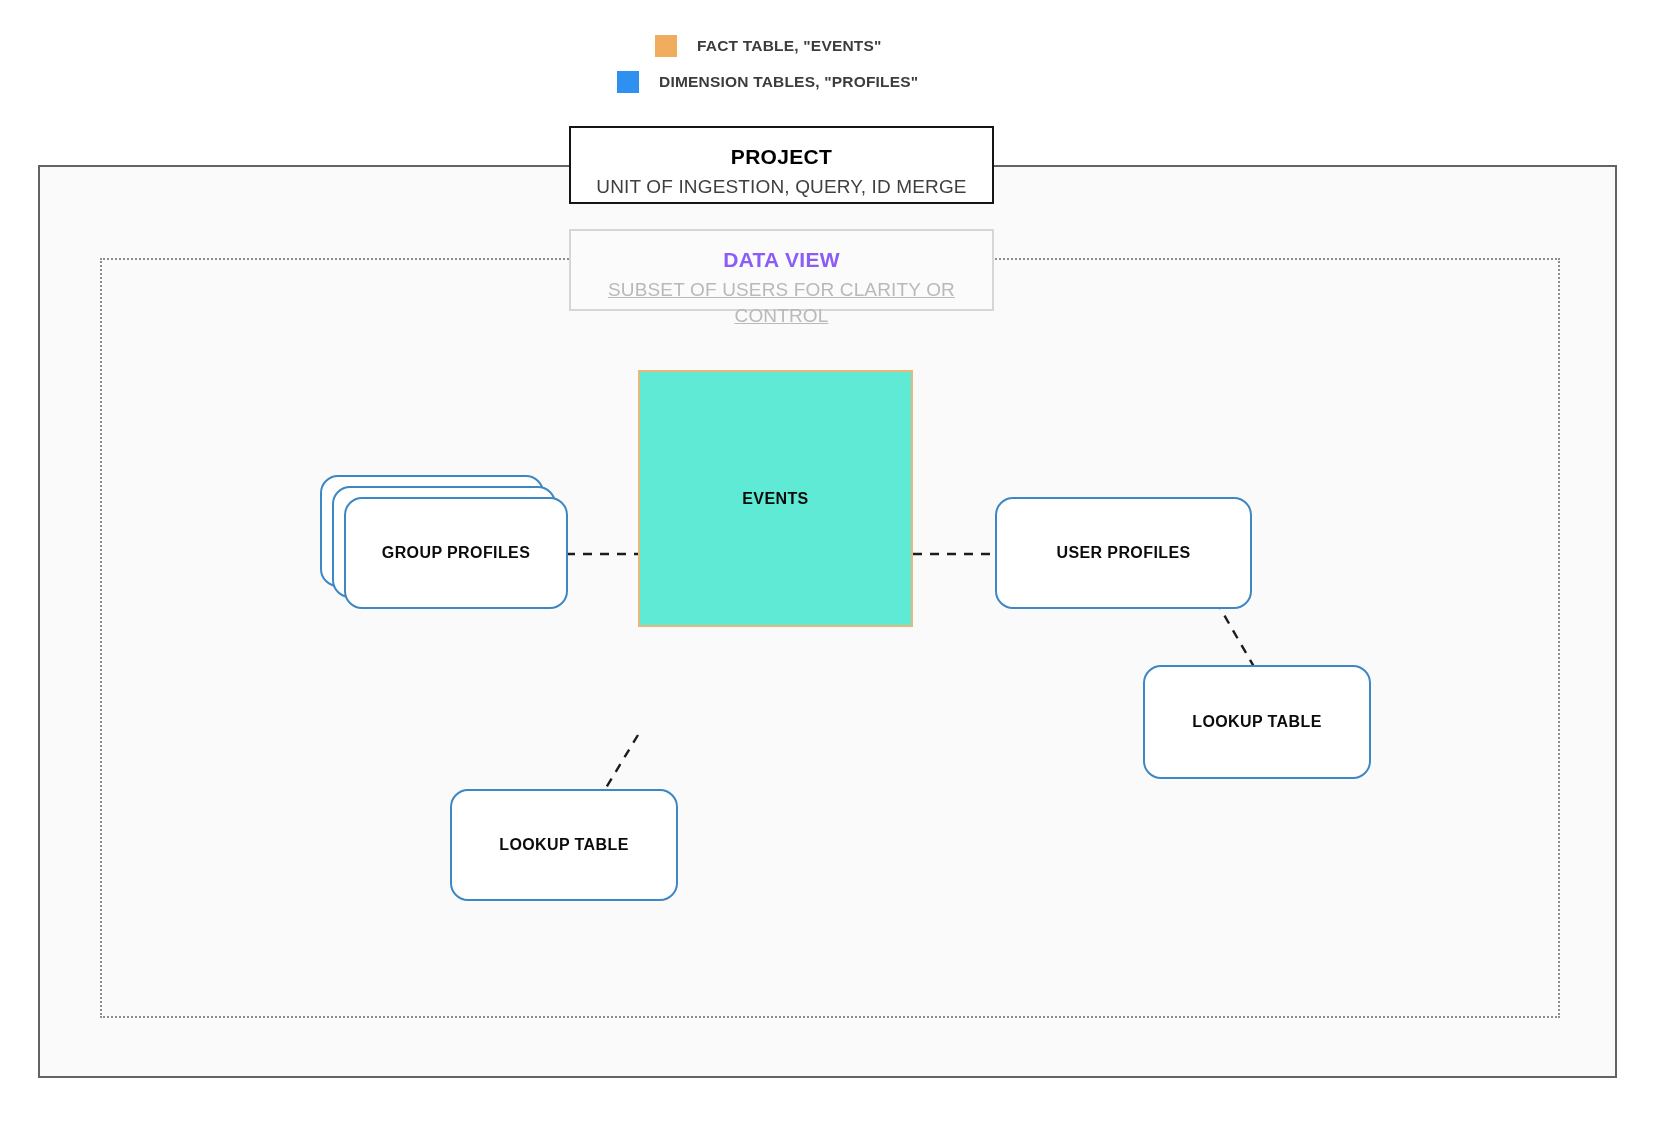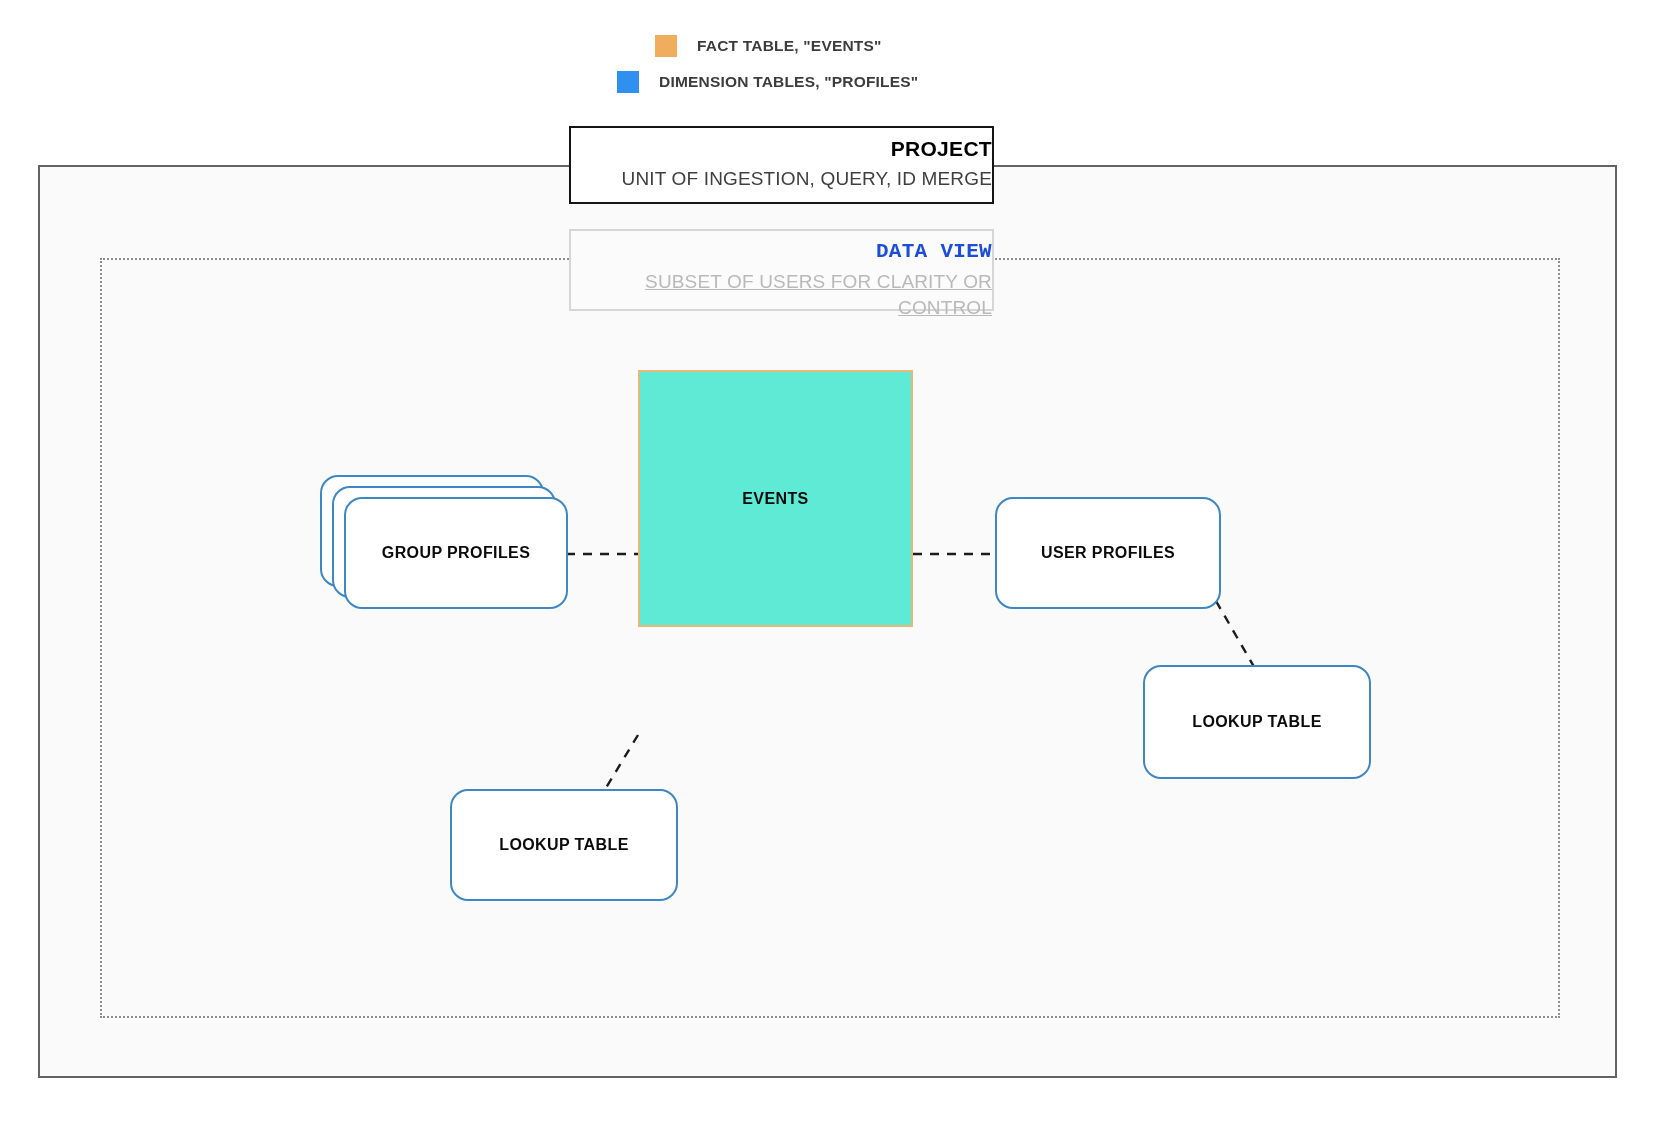--- a/index.html
+++ b/index.html
@@ -63,22 +63,22 @@
     box-sizing: border-box;
     border: 2px dotted #8e8e8e;
     background: transparent;
   }
 
   
   .header-box {
     position: absolute;
     box-sizing: border-box;
     background: #ffffff;
-    text-align: right;
-    padding-top: 8px;
+    text-align: center;
+    padding-top: 16px;
   }
   #project-box {
     left: 569px;
     top: 126px;
     width: 425px;
     height: 78px;
     border: 2px solid #151515;
   }
   #dataview-box {
     left: 569px;
@@ -96,21 +96,21 @@
   }
   .header-sub {
     font-size: 19px;
     font-weight: normal;
     letter-spacing: 0.15px;
     line-height: 26px;
     margin-top: 4px;
   }
   #project-box .header-title { color: #000000; }
   #project-box .header-sub   { color: #3f3f3f; }
-  #dataview-box .header-title { color: #1d4ed8; font-family: Liberation Mono, monospace; }
+  #dataview-box .header-title { color: #8b5cf6; }
   #dataview-box .header-sub   { color: #b9b9b9; text-decoration: underline; }
 
   
   .node {
     position: absolute;
     box-sizing: border-box;
     background: #ffffff;
     display: flex;
     align-items: center;
     justify-content: center;
@@ -134,21 +134,21 @@
   }
 
   
   .dim-node {
     border: 2.5px solid #3d87c4;
     border-radius: 18px;
   }
   #user-profiles-node {
     left: 995px;
     top: 497px;
-    width: 226px;
+    width: 257px;
     height: 112px;
   }
   #lookup-right-node {
     left: 1143px;
     top: 665px;
     width: 228px;
     height: 114px;
   }
   #lookup-left-node {
     left: 450px;

